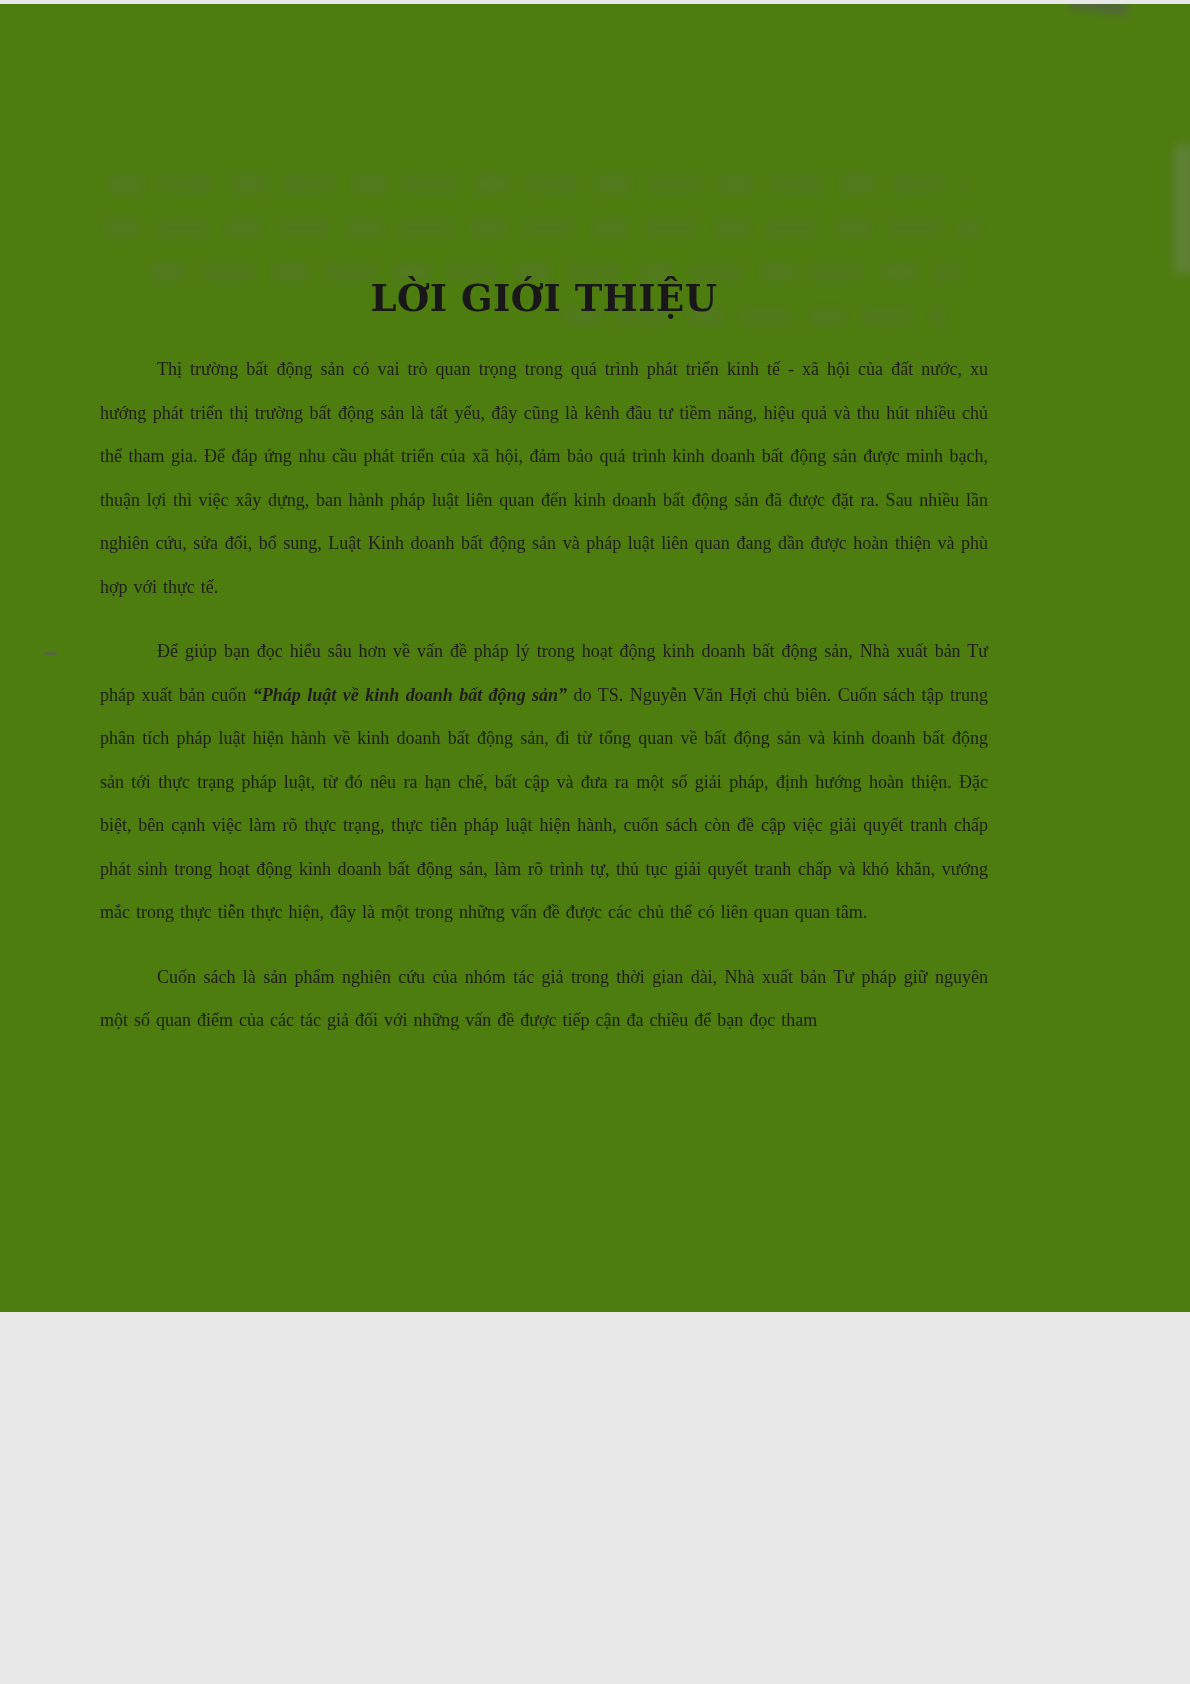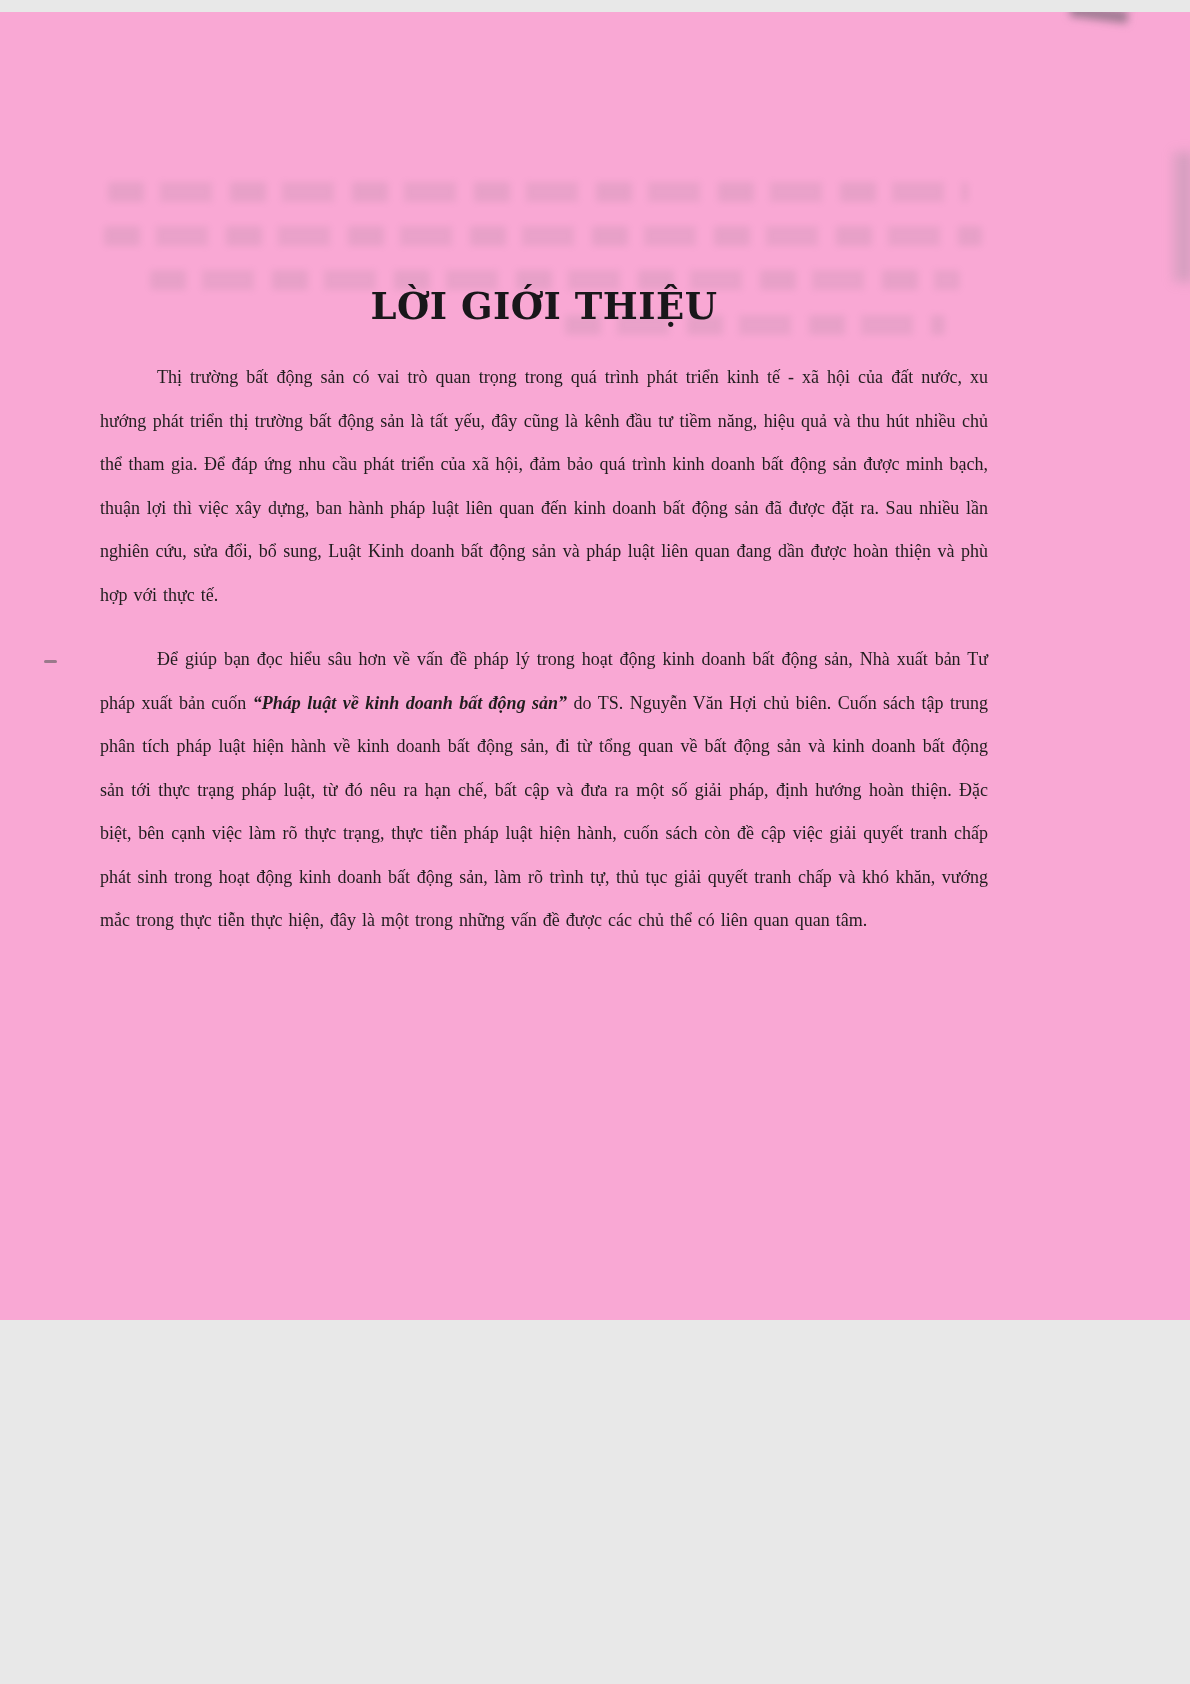--- a/index.html
+++ b/index.html
@@ -4,22 +4,22 @@
 <style>
   html, body {
     margin: 0;
     padding: 0;
     background: #e8e8e8;
   }
   .page {
     position: relative;
     width: 1190px;
     height: 1308px;
-    margin: 12px auto;
-    background: #f9a8d4;
+    margin: 4px auto;
+    background: #4d7c0f;
     overflow: hidden;
     font-family: "Liberation Serif", "DejaVu Serif", serif;
     color: #201d1e;
   }
 
   
   .ghost-line {
     position: absolute;
     height: 20px;
     border-radius: 4px;
@@ -117,16 +117,17 @@
   <div class="edge-shade"></div>
   <div class="margin-dash"></div>
 
   <div class="content">
     <h1 class="title">LỜI GIỚI THIỆU</h1>
 
     <p class="para">Thị trường bất động sản có vai trò quan trọng trong quá trình phát triển kinh tế - xã hội của đất nước, xu hướng phát triển thị trường bất động sản là tất yếu, đây cũng là kênh đầu tư tiềm năng, hiệu quả và thu hút nhiều chủ thể tham gia. Để đáp ứng nhu cầu phát triển của xã hội, đảm bảo quá trình kinh doanh bất động sản được minh bạch, thuận lợi thì việc xây dựng, ban hành pháp luật liên quan đến kinh doanh bất động sản đã được đặt ra. Sau nhiều lần nghiên cứu, sửa đổi, bổ sung, Luật Kinh doanh bất động sản và pháp luật liên quan đang dần được hoàn thiện và phù hợp với thực tế.</p>
 
     <p class="para"><span>Để giúp bạn đọc hiểu sâu hơn về vấn đề pháp lý trong hoạt động kinh doanh bất động sản, Nhà xuất bản Tư pháp xuất bản cuốn </span><span class="emph">“Pháp luật về kinh doanh bất động sản”</span><span> do TS. Nguyễn Văn Hợi chủ biên. Cuốn sách tập trung phân tích pháp luật hiện hành về kinh doanh bất động sản, đi từ tổng quan về bất động sản và kinh doanh bất động sản tới thực trạng pháp luật, từ đó nêu ra hạn chế, bất cập và đưa ra một số giải pháp, định hướng hoàn thiện. Đặc biệt, bên cạnh việc làm rõ thực trạng, thực tiễn pháp luật hiện hành, cuốn sách còn đề cập việc giải quyết tranh chấp phát sinh trong hoạt động kinh doanh bất động sản, làm rõ trình tự, thủ tục giải quyết tranh chấp và khó khăn, vướng mắc trong thực tiễn thực hiện, đây là một trong những vấn đề được các chủ thể có liên quan quan tâm.</span></p>
 
+    <p class="para">Cuốn sách là sản phẩm nghiên cứu của nhóm tác giả trong thời gian dài, Nhà xuất bản Tư pháp giữ nguyên một số quan điểm của các tác giả đối với những vấn đề được tiếp cận đa chiều để bạn đọc tham</p>
   </div>
 
   <div class="page-number">7</div>
 </div>
 
 </body></html>

